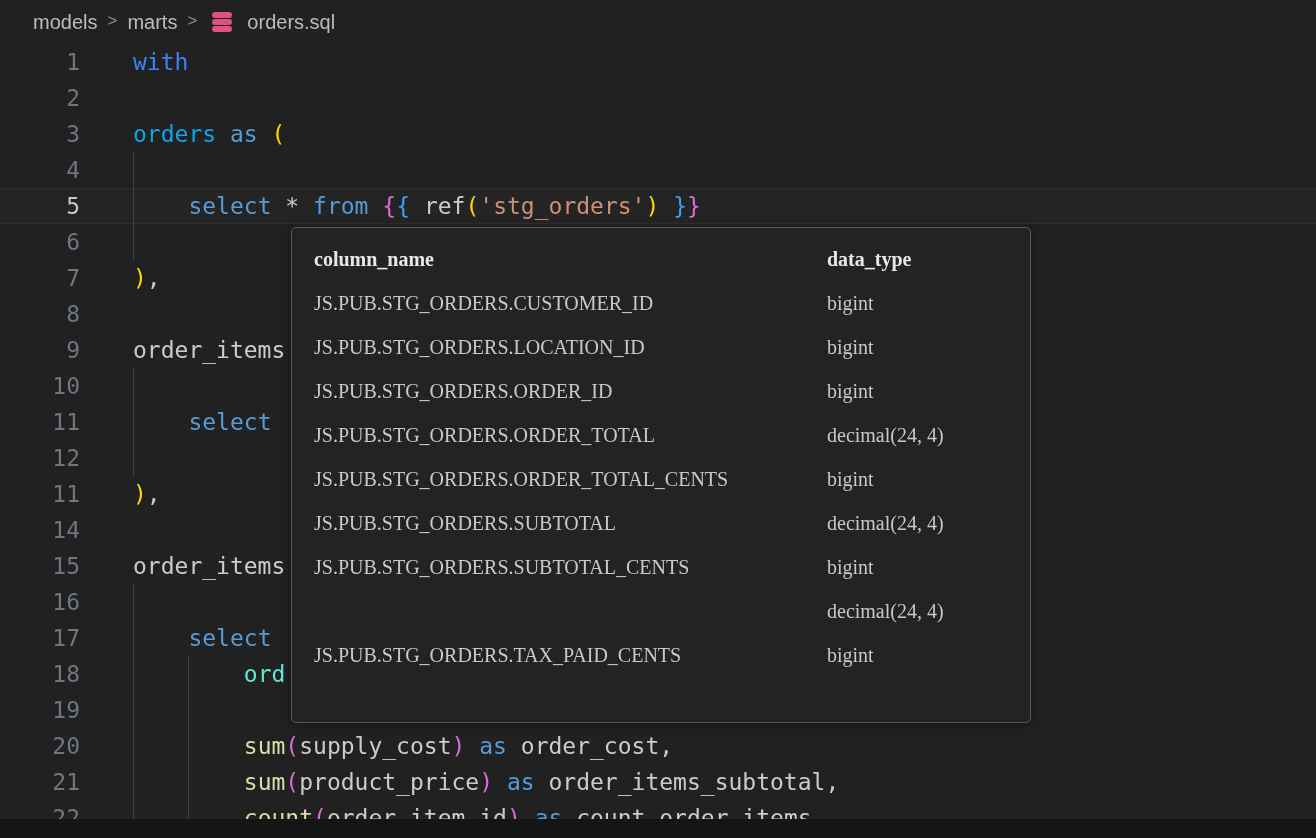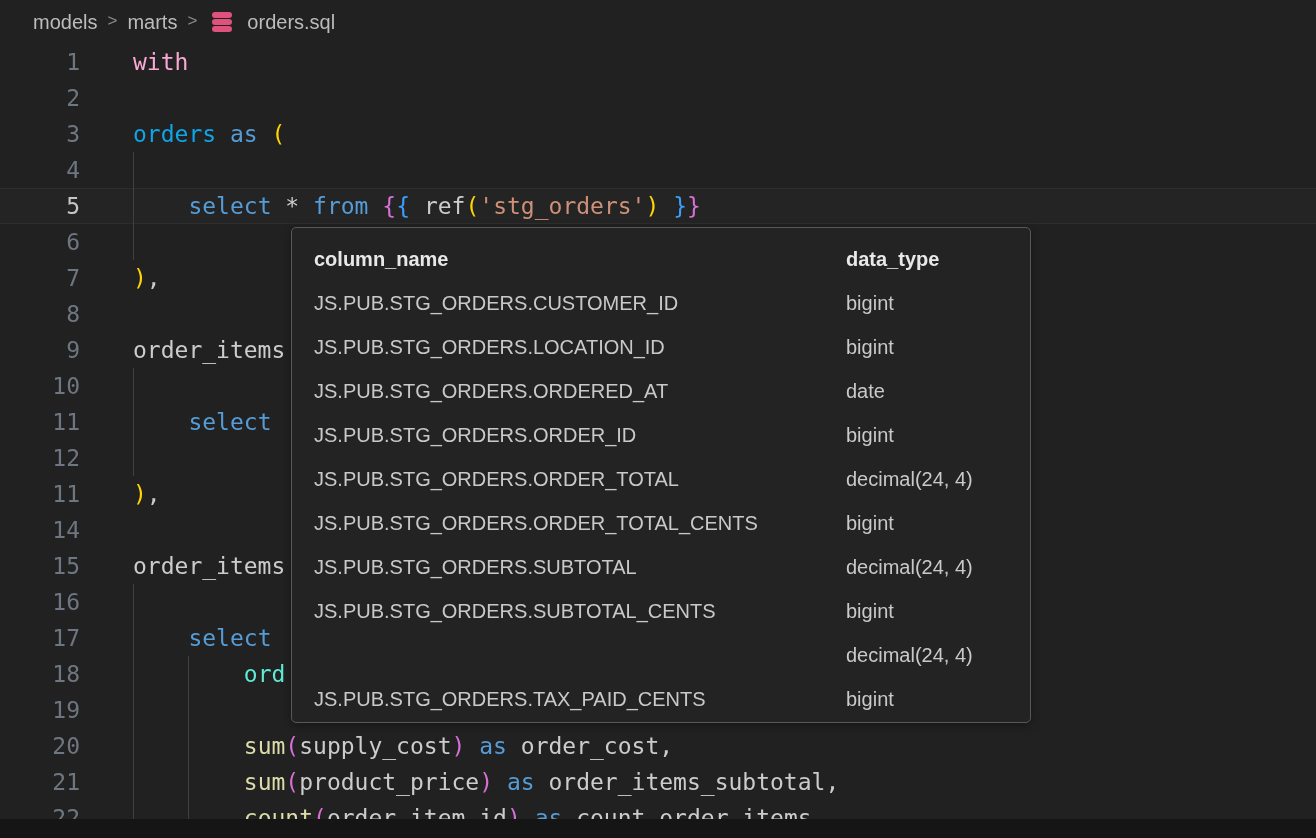--- a/index.html
+++ b/index.html
@@ -38,23 +38,23 @@
 
   
   .hover-popup {
     position:absolute; left:291px; top:227px; width:740px; height:496px;
     background:#232323; border:1px solid #585858; border-radius:5px;
     padding-top:9px; z-index:5;
     font-size:20px; color:#c9c9c9;
     box-shadow:0 2px 10px rgba(0,0,0,0.35);
     overflow:hidden;
   }
-  .p-row { position:relative; height:44px; line-height:44px; }
+  .p-row { position:relative; height:44px; line-height:44px;font-family:Liberation Serif, serif; }
   .p-name { position:absolute; left:22px; white-space:nowrap; }
-  .p-type { position:absolute; left:554px; white-space:nowrap; }
+  .p-type { position:absolute; left:535px; white-space:nowrap; }
   .p-row.header { font-weight:bold; color:#e8e8e8; }
 
   
   .bottom-strip {
     position:absolute; left:0; top:819px; width:1316px; height:19px;
     background:#151515; z-index:8;
   }
 </style>
 </head>
 <body>
@@ -70,21 +70,21 @@
       <svg width="26" height="26" viewBox="0 0 26 26">
         <rect class="db-fill" x="3" y="3" width="20" height="6" rx="3" fill="#e0527e"></rect>
         <rect class="db-fill" x="3" y="10" width="20" height="6" rx="3" fill="#e0527e"></rect>
         <rect class="db-fill" x="3" y="17" width="20" height="6" rx="3" fill="#e0527e"></rect>
       </svg>
     </span>
     <span class="crumb">orders.sql</span>
   </div>
 
   <div class="editor" id="code-lines">
-      <div class="code-row"><span class="ln">1</span><span class="code-text"><span style="color: #f9a8d4;">with</span></span></div>
+      <div class="code-row"><span class="ln">1</span><span class="code-text"><span style="color: #3b82f6;">with</span></span></div>
       <div class="code-row"><span class="ln">2</span><span class="code-text"></span></div>
       <div class="code-row"><span class="ln">3</span><span class="code-text"><span style="color: #0ea5e9;">orders </span><span style="color: rgb(86, 156, 214);">as</span><span style="color: rgb(204, 204, 204);"> </span><span style="color: rgb(255, 214, 2);">(</span></span></div>
       <div class="code-row"><span class="ln">4</span><span class="guide g0"></span><span class="code-text"></span></div>
       <div class="code-row active"><span class="ln">5</span><span class="guide g0"></span><span class="code-text"><span style="color: rgb(204, 204, 204);">    </span><span style="color: rgb(86, 156, 214);">select</span><span style="color: rgb(204, 204, 204);"> </span><span style="color: rgb(204, 204, 204);">*</span><span style="color: rgb(204, 204, 204);"> </span><span style="color: rgb(86, 156, 214);">from</span><span style="color: rgb(204, 204, 204);"> </span><span style="color: rgb(214, 112, 214);">{</span><span style="color: rgb(59, 158, 255);">{</span><span style="color: rgb(204, 204, 204);"> </span><span style="color: rgb(204, 204, 204);">ref</span><span style="color: rgb(255, 214, 2);">(</span><span style="color: rgb(206, 145, 120);">'stg_orders'</span><span style="color: rgb(255, 214, 2);">)</span><span style="color: rgb(204, 204, 204);"> </span><span style="color: rgb(59, 158, 255);">}</span><span style="color: rgb(214, 112, 214);">}</span></span></div>
       <div class="code-row"><span class="ln">6</span><span class="guide g0"></span><span class="code-text"></span></div>
       <div class="code-row"><span class="ln">7</span><span class="code-text"><span style="color: rgb(255, 214, 2);">)</span><span style="color: rgb(204, 204, 204);">,</span></span></div>
       <div class="code-row"><span class="ln">8</span><span class="code-text"></span></div>
       <div class="code-row"><span class="ln">9</span><span class="code-text"><span style="color: rgb(204, 204, 204);">order_items</span></span></div>
       <div class="code-row"><span class="ln">10</span><span class="guide g0"></span><span class="code-text"></span></div>
       <div class="code-row"><span class="ln">11</span><span class="guide g0"></span><span class="code-text"><span style="color: rgb(204, 204, 204);">    </span><span style="color: rgb(86, 156, 214);">select</span></span></div>
@@ -109,24 +109,20 @@
     <div id="popup-rows">
         <div class="p-row">
           <span class="p-name">JS.PUB.STG_ORDERS.CUSTOMER_ID</span>
           <span class="p-type">bigint</span>
         </div>
         <div class="p-row">
           <span class="p-name">JS.PUB.STG_ORDERS.LOCATION_ID</span>
           <span class="p-type">bigint</span>
         </div>
         <div class="p-row">
-          <span class="p-name">JS.PUB.STG_ORDERS.ORDERED_AT</span>
-          <span class="p-type">date</span>
-        </div>
-        <div class="p-row">
           <span class="p-name">JS.PUB.STG_ORDERS.ORDER_ID</span>
           <span class="p-type">bigint</span>
         </div>
         <div class="p-row">
           <span class="p-name">JS.PUB.STG_ORDERS.ORDER_TOTAL</span>
           <span class="p-type">decimal(24, 4)</span>
         </div>
         <div class="p-row">
           <span class="p-name">JS.PUB.STG_ORDERS.ORDER_TOTAL_CENTS</span>
           <span class="p-type">bigint</span>

